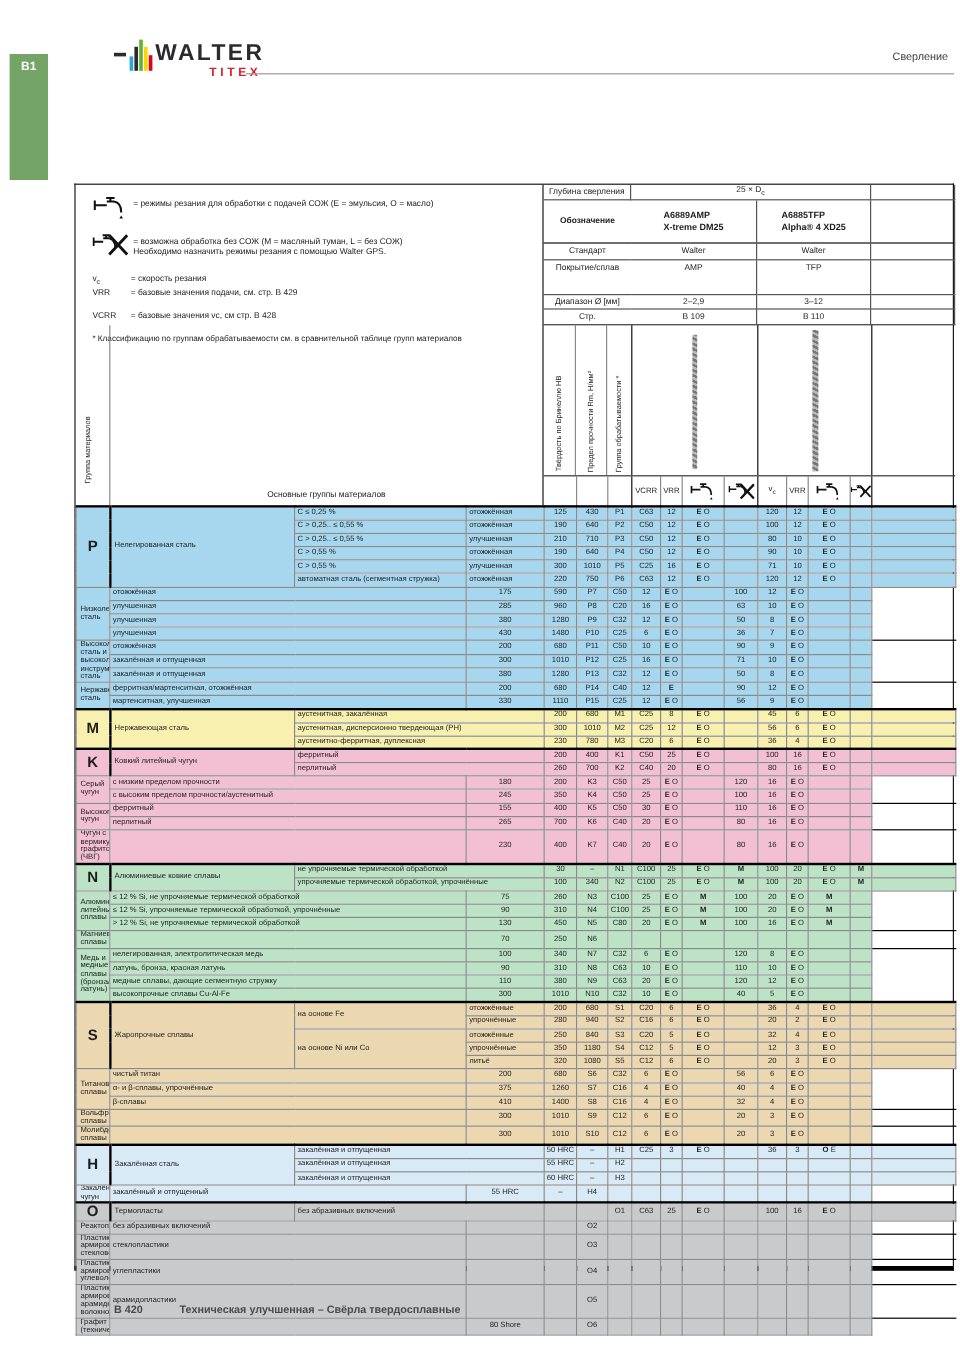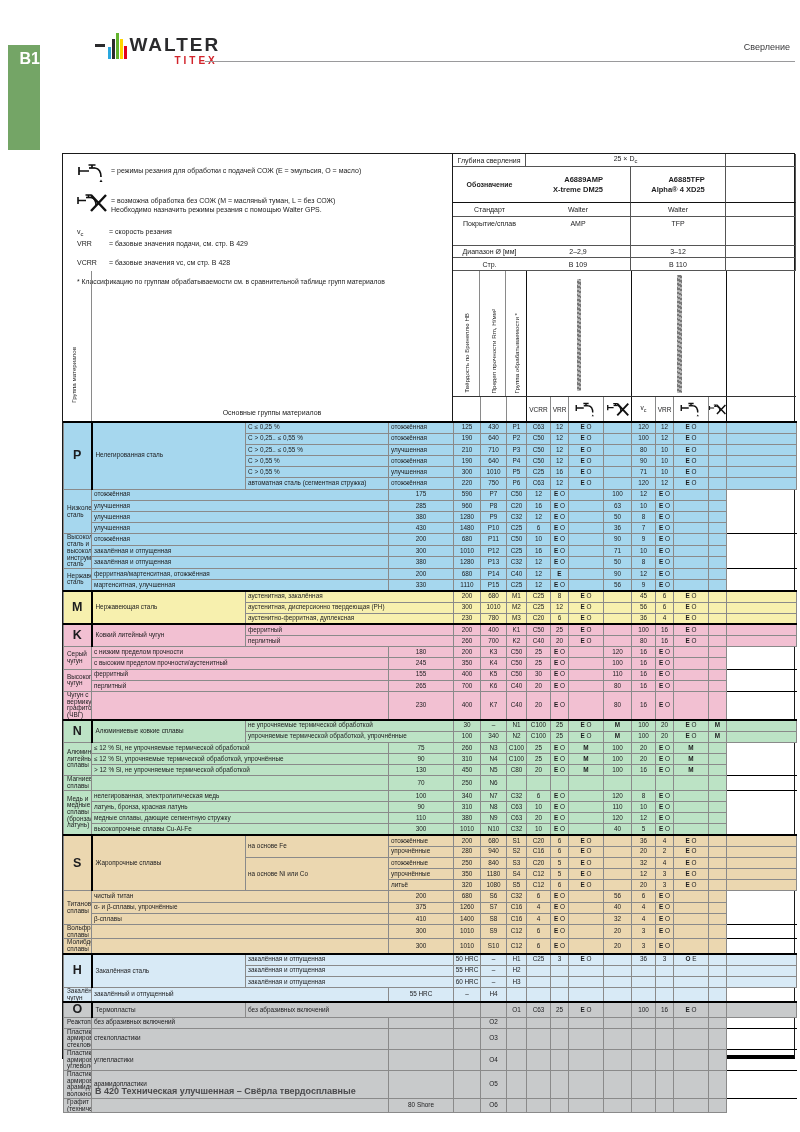--- a/index.html
+++ b/index.html
@@ -1,21 +1,21 @@
 <!DOCTYPE html>
 <html><head>
 <meta charset="utf-8">
 <style>
   html,body{margin:0;padding:0;background:#ffffff;}
   #page{position:relative;width:800px;height:1132px;background:#fff;overflow:hidden;
         font-family:"Liberation Sans",sans-serif;color:#1c1c1e;}
 
   
   #tab-b1{position:absolute;left:8px;top:45px;width:32px;height:105px;background:#74a566;}
-  #tab-b1 span{display:block;text-align:right;padding-top:5px;color:#fff;font-weight:bold;font-size:16px;}
+  #tab-b1 span{display:block;text-align:center;padding-top:5px;color:#fff;font-weight:bold;font-size:10px;}
   #brand{position:absolute;left:95px;top:33px;height:46px;}
   .bars{display:inline-block;vertical-align:middle;height:34px;position:relative;width:30px;}
   .bars i{position:absolute;bottom:8px;display:block;width:3px;}
   #brand-text{display:inline-block;vertical-align:middle;line-height:1;}
   #brand-walter{font-size:19px;font-weight:bold;letter-spacing:2px;color:#2b2b2d;}
   #brand-titex{font-size:10px;font-weight:bold;letter-spacing:3px;color:#d2232a;margin-top:2px;margin-left:45px;}
   #header-rule{position:absolute;left:205px;top:61px;width:590px;height:0;border-top:1.5px solid #9a9a9c;}
   #header-section{position:absolute;right:10px;top:42px;font-size:9px;color:#3a3a3c;}
   #title{position:absolute;left:62px;top:92px;font-size:15.5px;font-weight:bold;color:#3a3a3c;line-height:25px;}
 
@@ -33,21 +33,21 @@
   #main-groups-label{position:absolute;left:28px;bottom:4px;width:362px;text-align:center;font-size:7px;line-height:1.3;}
   #main-groups-label span{display:inline-block;width:105px;}
   .vlabel{writing-mode:vertical-rl;transform:rotate(180deg);font-size:6.2px;white-space:nowrap;color:#222;}
   #group-col-label{position:absolute;left:7px;bottom:18px;}
   #letter-col-line{position:absolute;left:28px;top:117px;height:150px;width:0;border-left:1px solid #8a8a8a;}
 
   
   #infobox{position:absolute;left:390px;top:0;width:343px;height:117px;box-sizing:border-box;
            display:grid;grid-template-columns:73px 105px 95px 70px;grid-template-rows:13px 36px 14px 29px 12px 13px;
            border-bottom:1px solid #333;font-size:7px;}
-  #infobox .c{border-right:0.8px solid #555;border-bottom:0.8px solid #555;display:flex;align-items:center;justify-content:center;text-align:right;overflow:hidden;box-sizing:border-box;}
+  #infobox .c{border-right:0.8px solid #555;border-bottom:0.8px solid #555;display:flex;align-items:center;justify-content:center;text-align:left;overflow:hidden;box-sizing:border-box;}
   #infobox .c:nth-child(4n){border-right:none;}
   #infobox .lbl{font-size:7px;color:#222;}
   #infobox .bold{font-weight:bold;font-size:7.5px;line-height:1.3;}
   #infobox .heavy{border-bottom:1.6px solid #111;}
 
   
   #band{position:absolute;left:390px;top:117px;width:343px;height:125px;box-sizing:border-box;display:flex;}
   #band .labelcols{display:flex;width:73px;box-sizing:border-box;}
   #band .labelcols .lc{box-sizing:border-box;border-right:0.8px solid #8a8a8a;position:relative;}
   #band .lc .vlabel{position:absolute;bottom:3px;left:50%;transform:translateX(-50%) rotate(180deg);}
@@ -72,21 +72,21 @@
   #data-table tbody.grp{border-top:2.6px solid #000;}
   #data-table td.letter{border-right:2px solid #000;font-weight:bold;font-size:12.5px;text-align:center;}
   #data-table td.name{white-space:normal;padding-left:3px;}
   #data-table td.mid{white-space:normal;}
   #data-table td.num{text-align:center;padding:0;}
   #data-table td.cool{text-align:center;padding:0;}
   #data-table td.bL{border-left:1.8px solid #000;}
   #data-table td b{font-weight:bold;}
 
   #footer{position:absolute;left:95px;top:1086px;font-size:9px;font-weight:bold;color:#4a4a4c;}
-  #footer .pg{}
+  #footer .pg{margin-right:28px;}
 </style>
 </head>
 <body>
 
 <div id="page">
 
   <div id="tab-b1">
     <span>B1</span>
   </div>
 

